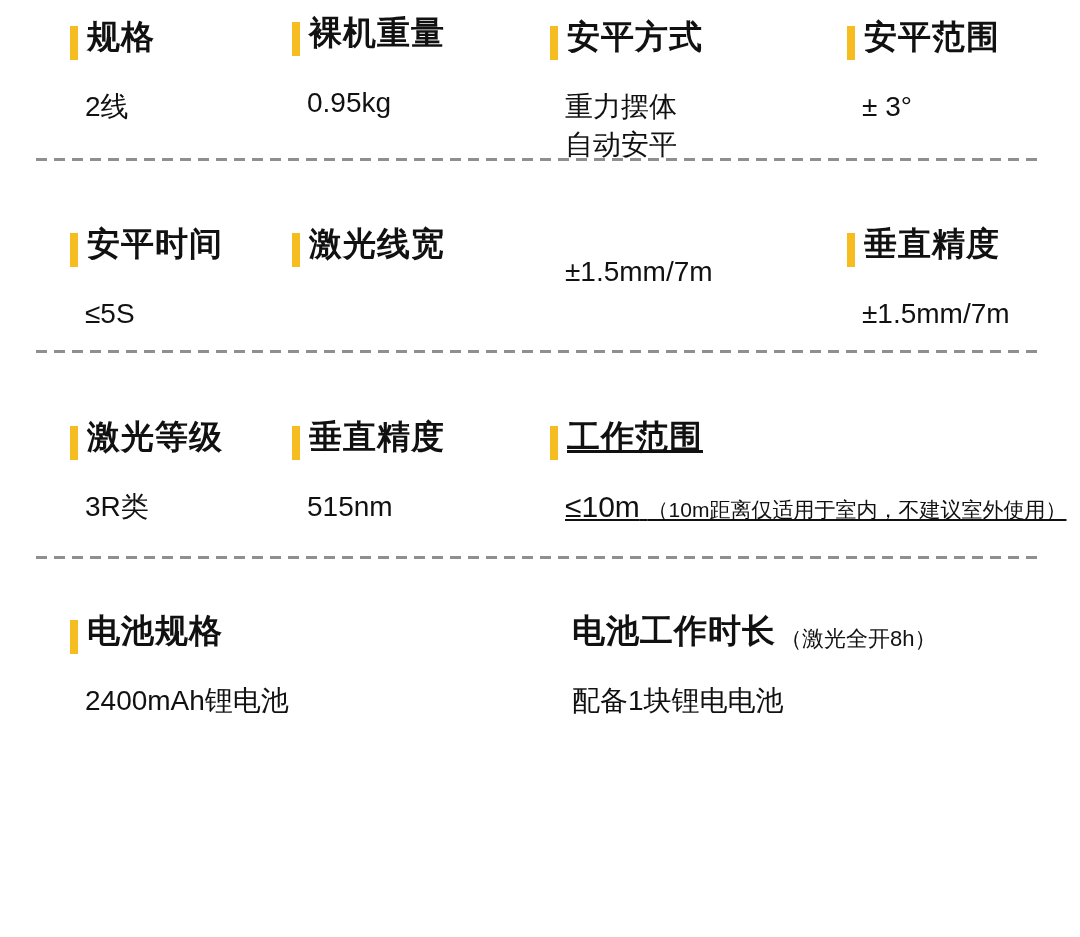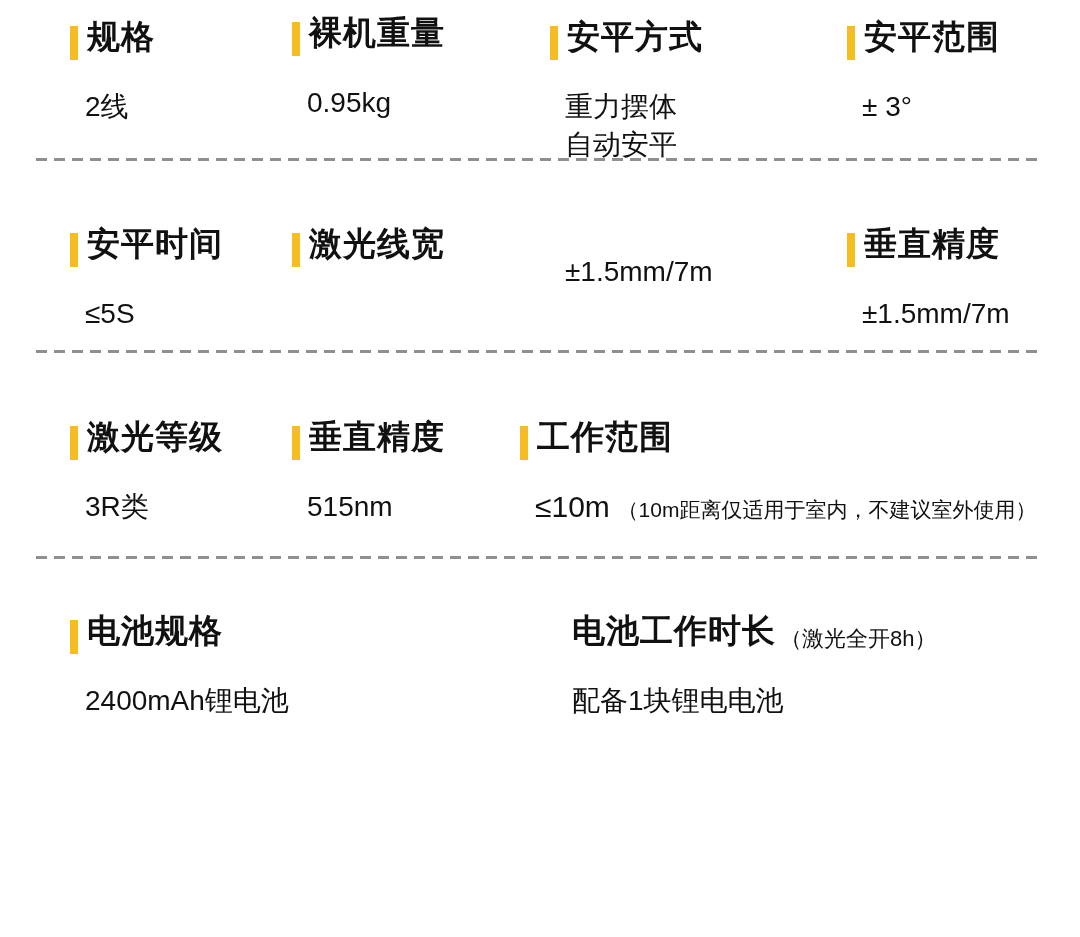--- a/index.html
+++ b/index.html
@@ -150,21 +150,21 @@
 </div>
 
 <div class="cell" style="left:292px; top:418px;">
   <div class="label-row">
     <span class="bar"></span>
     <span class="label">垂直精度</span>
   </div>
   <div class="value">515nm</div>
 </div>
 
-<div class="cell" style="left:520px; top:418px;">
+<div class="cell" style="left:550px; top:418px;text-decoration:underline;">
   <div class="label-row">
     <span class="bar"></span>
     <span class="label">工作范围</span>
   </div>
   <div class="value">
     <span class="value-main">≤10m</span>
     <span class="value-note">（10m距离仅适用于室内，不建议室外使用）</span>
   </div>
 </div>
 

